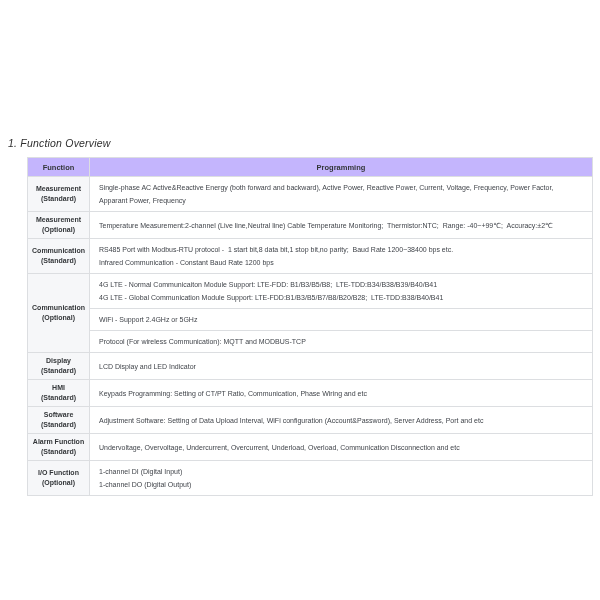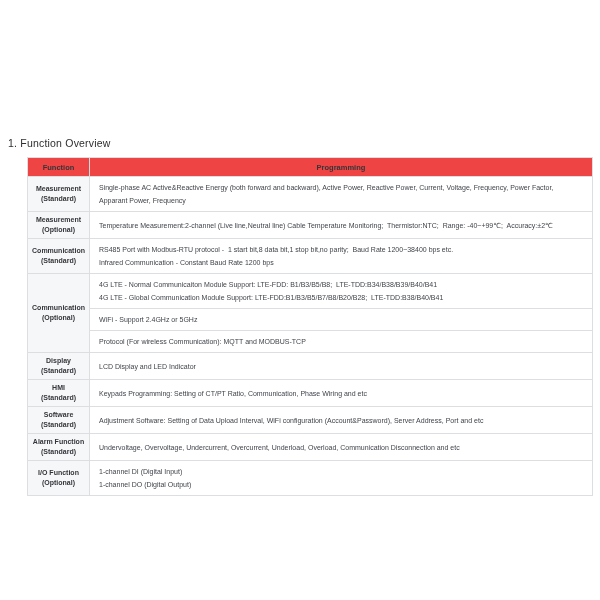--- a/index.html
+++ b/index.html
@@ -11,36 +11,37 @@
     overflow: hidden;
   }
   .page-title {
     position: absolute;
     left: 8px;
     top: 137px;
     font-size: 10.5px;
     font-weight: 400;
     color: #2e2e2e;
     letter-spacing: 0.2px;
+    font-style: italic;
   }
   table.fn-table {
     position: absolute;
     left: 27px;
     top: 157px;
     width: 566px;
     border-collapse: collapse;
     table-layout: fixed;
   }
   .fn-table col.col-fn { width: 62px; }
   .fn-table th, .fn-table td {
     border: 1px solid #dcdee1;
     vertical-align: middle;
   }
   .fn-table thead th {
-    background: #ef4444;
+    background: #c4b5fd;
     font-size: 7.5px;
     font-weight: 700;
     color: #333639;
     text-align: center;
     height: 19px;
     padding: 2px;
   }
   .fn-table th.fn-cell {
     background: #f6f7f9;
     font-size: 7px;

